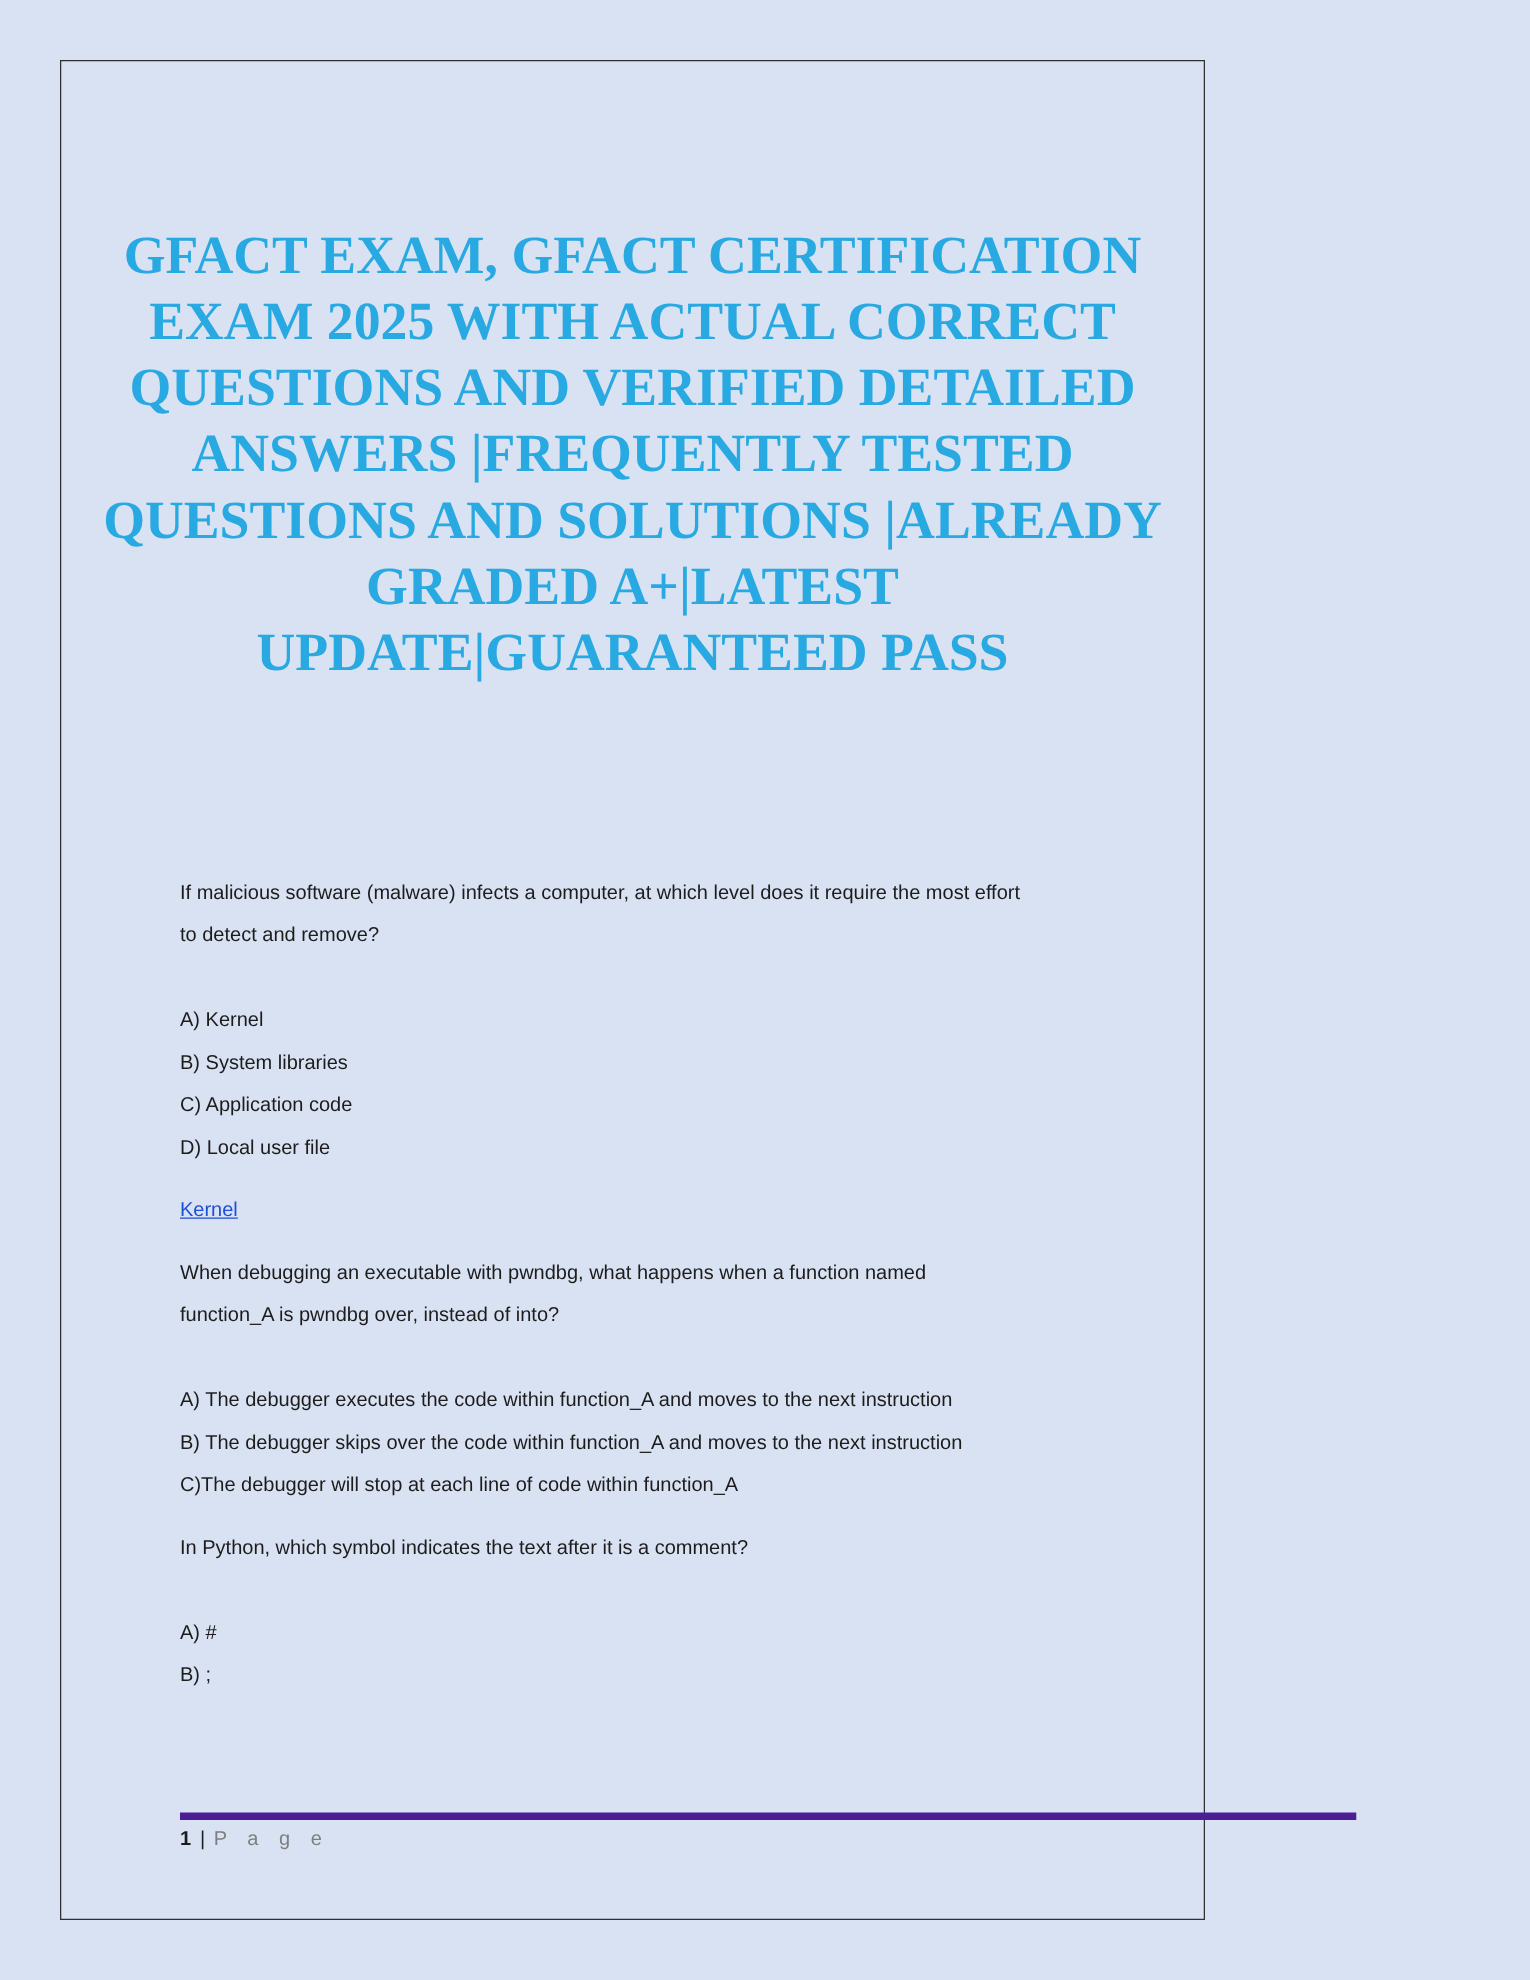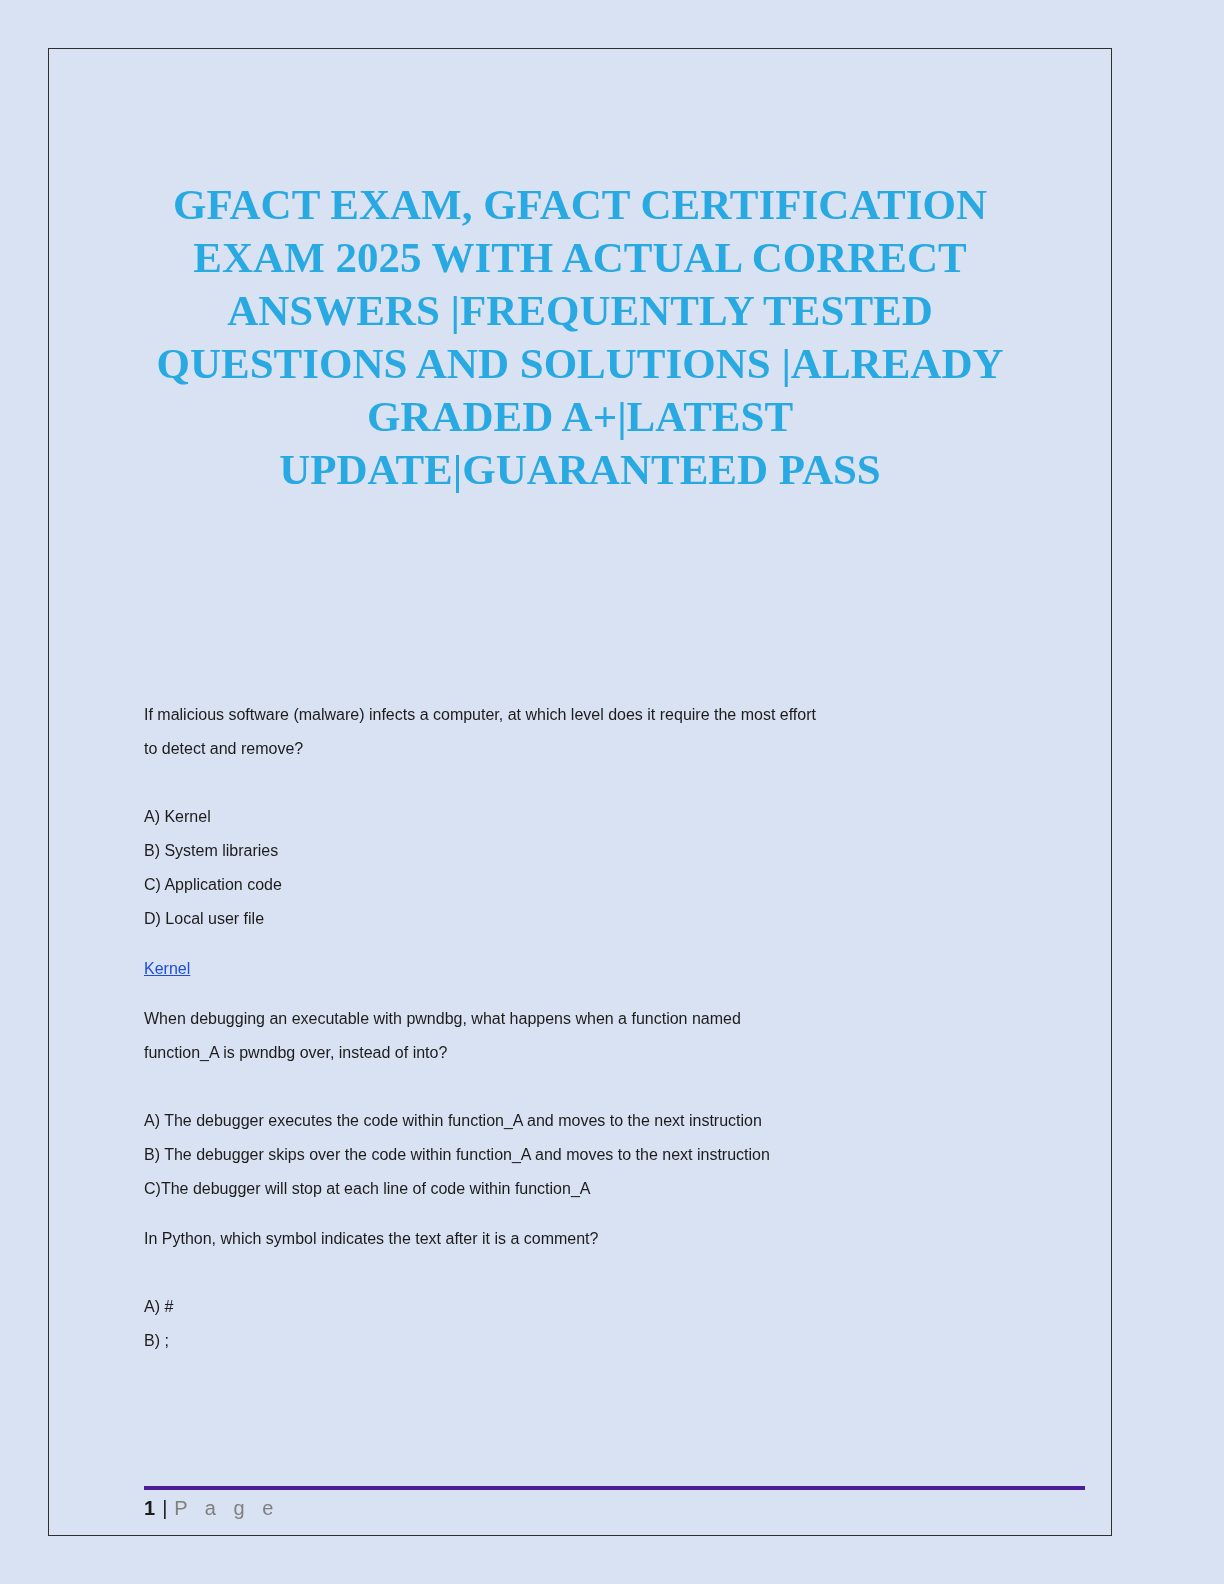--- a/index.html
+++ b/index.html
@@ -11,21 +11,21 @@
     height: 1584px;
     position: relative;
     background: #d9e2f2;
     font-family: "Liberation Sans", sans-serif;
     overflow: hidden;
   }
   .frame {
     position: absolute;
     left: 48px;
     top: 48px;
-    width: 1064px;
+    width: 916px;
     height: 1488px;
     border: 1px solid #2f2f2f;
     box-sizing: border-box;
   }
   .title-block {
     margin-top: 129px;
     text-align: center;
     font-family: "Liberation Serif", serif;
     font-weight: bold;
     font-size: 43px;
@@ -49,41 +49,41 @@
     margin-top: 16px;
     color: #1d4ed8;
     white-space: nowrap;
     text-decoration: underline;
   }
   .footer {
     position: absolute;
     left: 95px;
     top: 1401px;
     width: 941px;
-    border-top: 4px solid #4c1d95;
+    border-top: 6px solid #4c1d95;
     padding-top: 7px;
-    font-size: 20px;
+    font-size: 16px;
     color: #1c1c1c;
-    margin-top: 36px;
   }
   .footer .page-num { font-weight: bold; }
   .footer .sep { padding: 0 7px; }
   .footer .page-label {
     color: #7f7f7f;
     letter-spacing: 6px;
   }
 </style>
 </head>
 <body>
 
 <div class="frame">
 
   <div class="title-block">
     <div class="title-line">GFACT EXAM, GFACT CERTIFICATION</div>
     <div class="title-line">EXAM 2025 WITH ACTUAL CORRECT</div>
+    <div class="title-line">QUESTIONS AND VERIFIED DETAILED</div>
     <div class="title-line">ANSWERS |FREQUENTLY TESTED</div>
     <div class="title-line">QUESTIONS AND SOLUTIONS |ALREADY</div>
     <div class="title-line">GRADED A+|LATEST</div>
     <div class="title-line">UPDATE|GUARANTEED PASS</div>
   </div>
 
   <div class="content">
 
     <div class="question">
       <div class="line">If malicious software (malware) infects a computer, at which level does it require the most effort</div>

